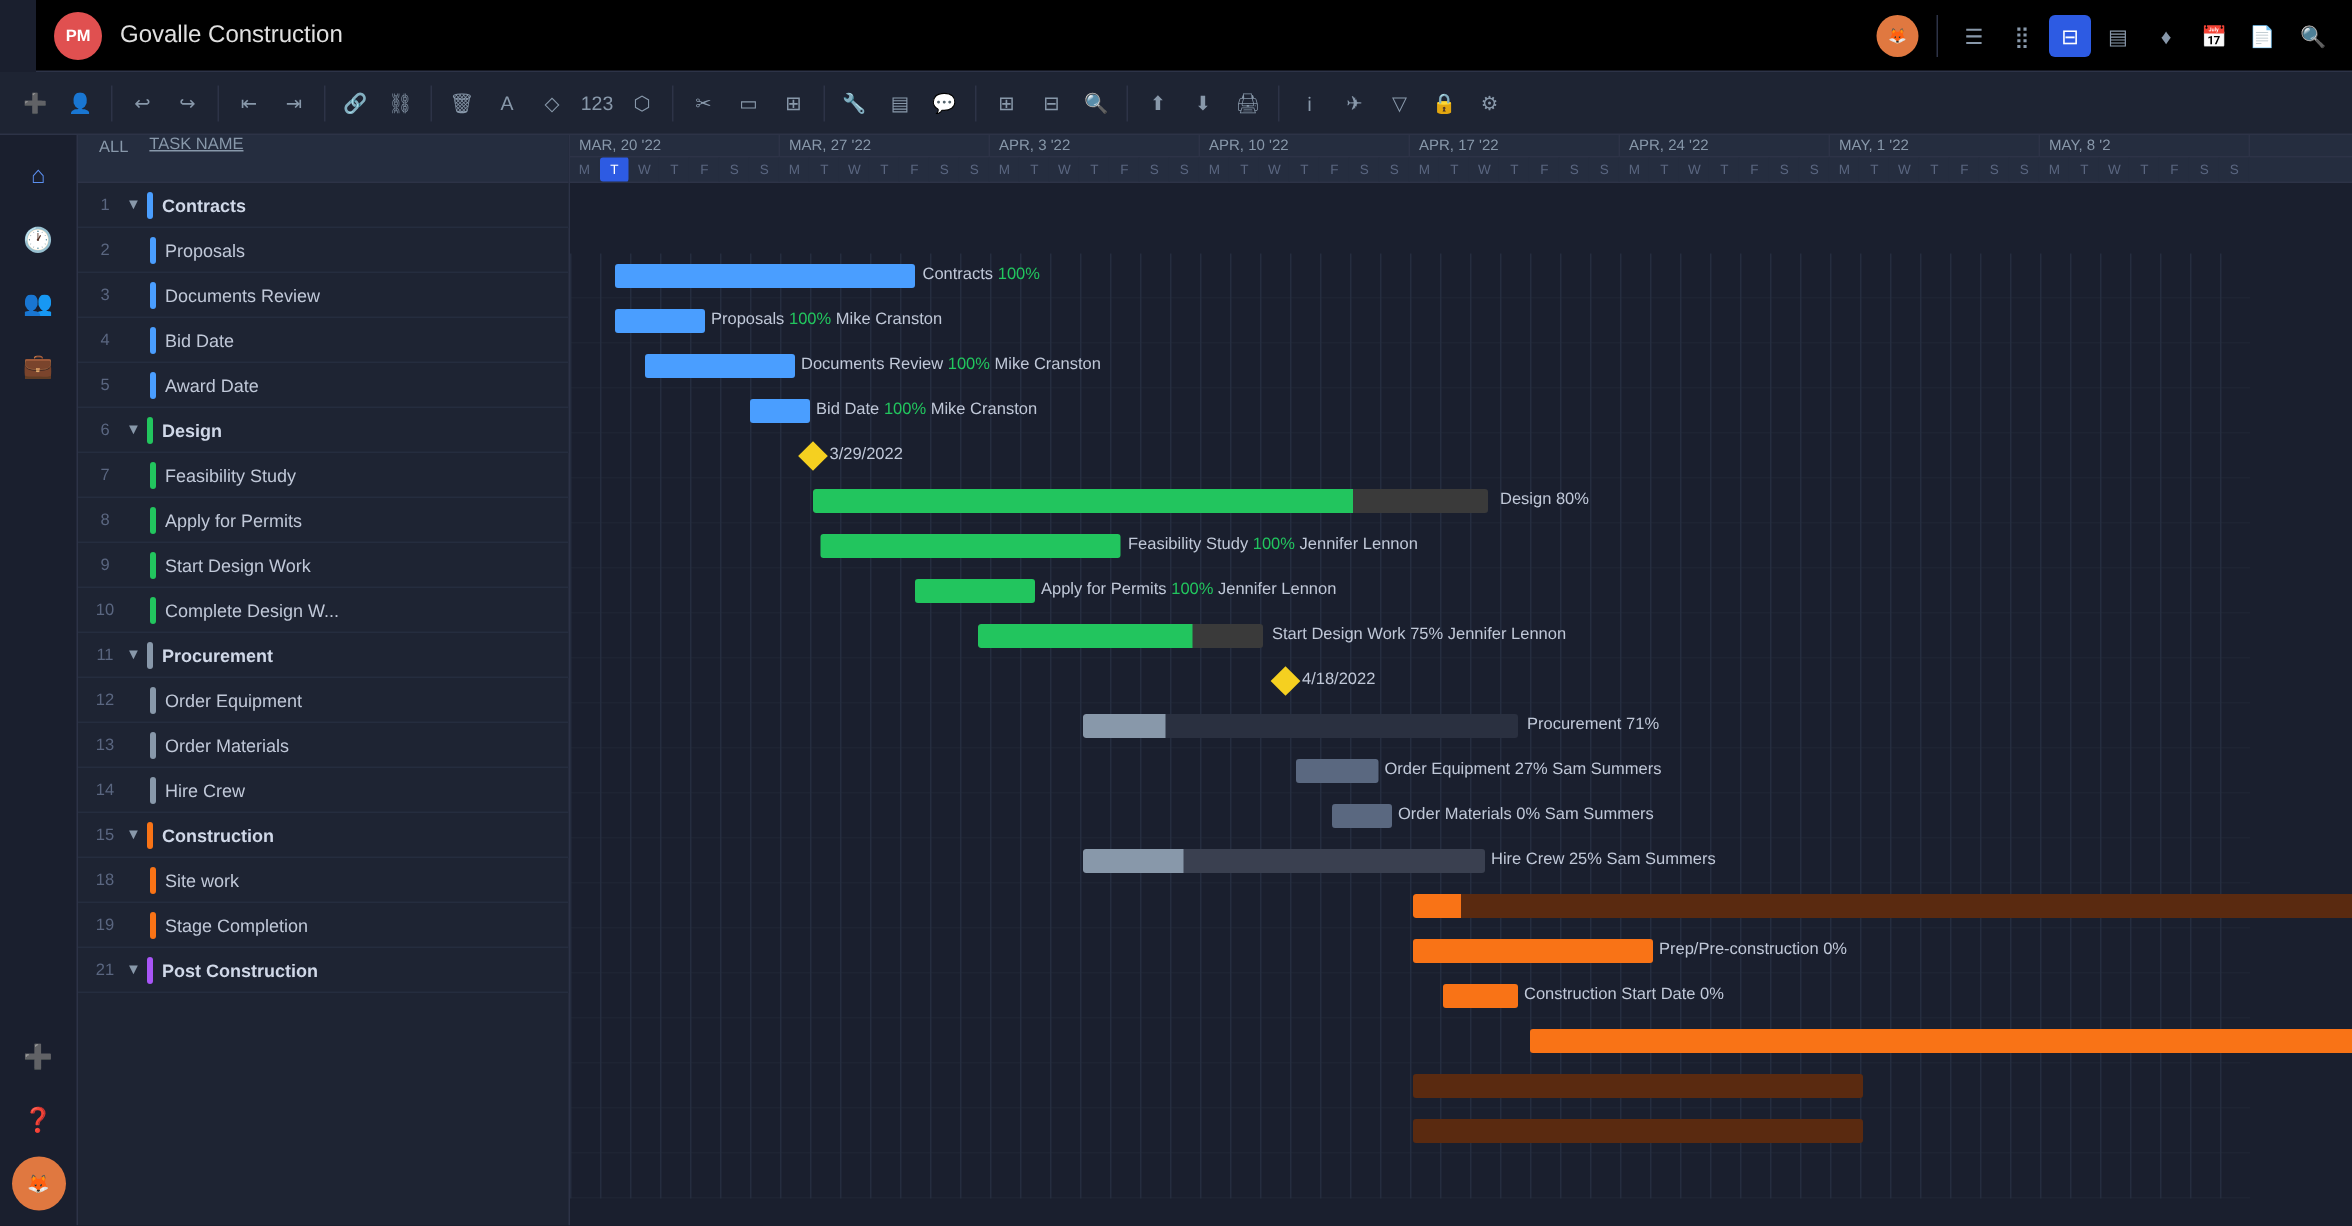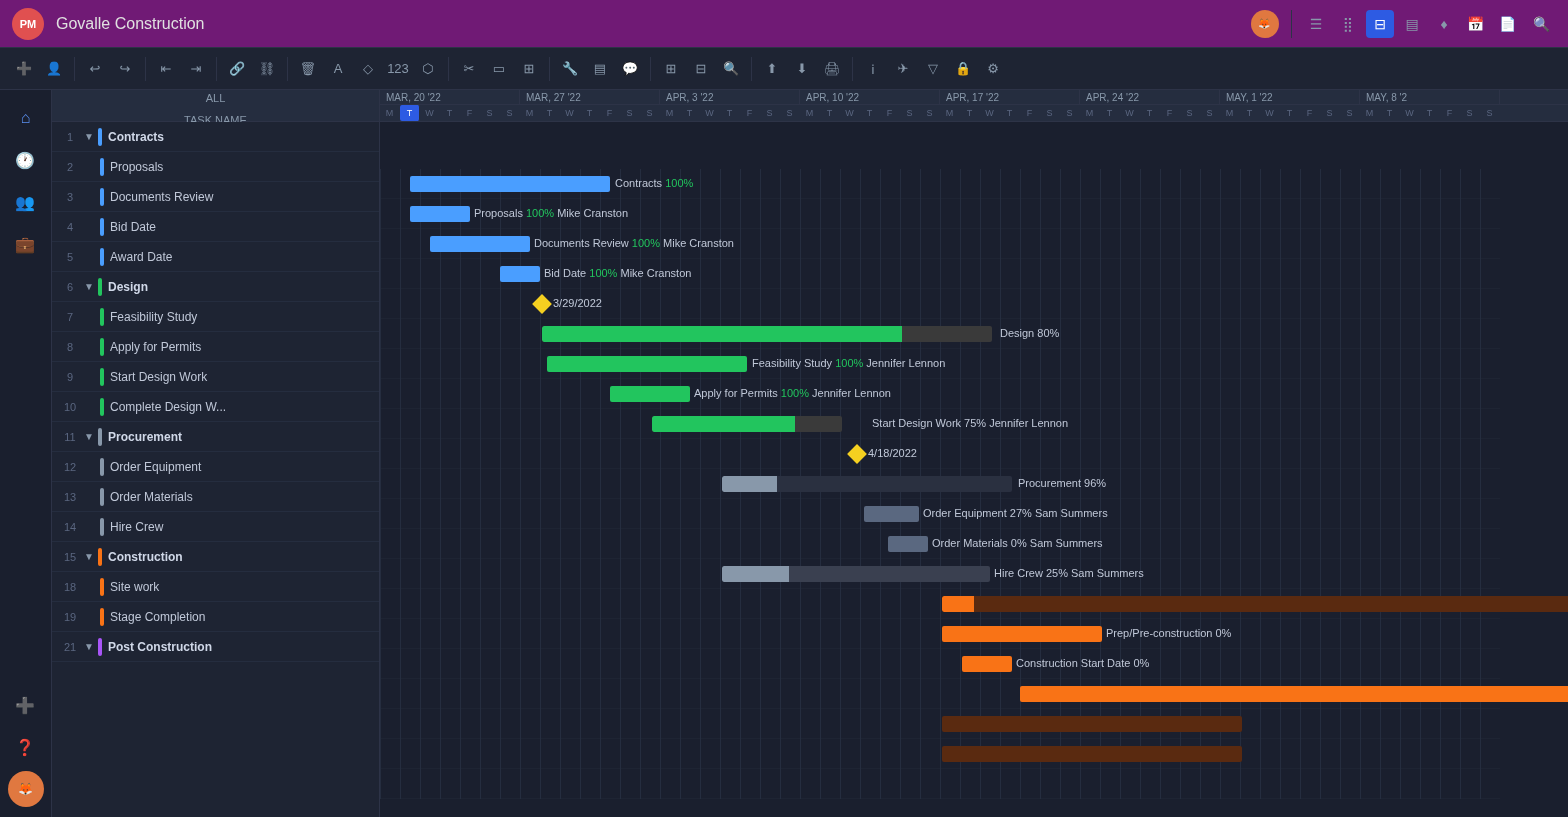--- a/index.html
+++ b/index.html
@@ -1,22 +1,23 @@
 <!DOCTYPE html>
 <html><head>
   <meta charset="utf-8">
   <style>
     * { box-sizing: border-box; margin: 0; padding: 0; }
     body { background: #1a1f2e; color: #ccc; font-family: 'Segoe UI', Arial, sans-serif; font-size: 12px; overflow: hidden; height: 817px; width: 1568px; }
 
     
     #top-bar {
       display: flex; align-items: center;
-      background: #701a75; height: 48px; padding: 12px 12px;
+      background: #000000; height: 48px; padding: 12px 12px;
       border-bottom: 1px solid #2d3347;
+      margin-left: 24px;
     }
     #app-icon {
       width: 32px; height: 32px; background: #e05050; border-radius: 50%;
       display: flex; align-items: center; justify-content: center;
       color: white; font-weight: bold; font-size: 11px; margin-right: 12px; flex-shrink: 0;
     }
     #project-title { color: #e0e0e0; font-size: 16px; font-weight: 400; flex: 1; }
     #user-avatar {
       width: 28px; height: 28px; background: #e07840; border-radius: 50%;
       display: flex; align-items: center; justify-content: center;
@@ -56,25 +57,25 @@
     }
     .side-icon.active { color: #5b8ff0; }
     #side-bottom { margin-top: auto; margin-bottom: 10px; display: flex; flex-direction: column; gap: 6px; align-items: center; }
 
     
     #task-panel {
       width: 328px; background: #1e2433; display: flex; flex-direction: column;
       border-right: 1px solid #2d3347; flex-shrink: 0;
     }
     #task-header {
-      display: flex; align-items: center; height: 32px; background: #252d3f;
-      border-bottom: 1px solid #2d3347; padding: 0 8px; gap: 8px; flex-shrink: 0; flex-direction: column;
+      display: flex; align-items: flex-start; height: 32px; background: #252d3f;
+      border-bottom: 1px solid #2d3347; padding: 0 8px; gap: 8px; flex-shrink: 0;
     }
     #task-header-all { color: #8898aa; font-size: 11px; padding: 2px 6px; border-radius: 3px; cursor: pointer; }
-    #task-header-name { color: #8898aa; font-size: 11px; flex: 1; }
+    #task-header-name { color: #8898aa; font-size: 11px; flex: 1; text-decoration: underline; }
     #task-rows { flex: 1; overflow-y: auto; overflow-x: hidden; }
     .task-row {
       display: flex; align-items: center; height: 30px; border-bottom: 1px solid #252d3f;
       padding: 0 4px; cursor: pointer;
     }
     .task-row.group-row { background: #1e2433; }
     .row-num { width: 28px; color: #5a6680; font-size: 11px; text-align: center; flex-shrink: 0; }
     .row-indent { flex-shrink: 0; }
     .row-expand { width: 14px; color: #8898aa; cursor: pointer; font-size: 10px; flex-shrink: 0; }
     .color-bar { width: 4px; height: 18px; border-radius: 2px; margin-right: 6px; flex-shrink: 0; }
@@ -493,27 +494,27 @@
             <div style="width: 80%; height: 100%; background: rgb(34, 197, 94); border-radius: 2px 0px 0px 2px;"></div>
           </div>
           <div class="gantt-bar-label" style="position: absolute; left: 620px; top: 158px; color: rgb(192, 200, 216); font-size: 11px; white-space: nowrap;">Design  80%</div>
           <div class="gantt-bar" style="position: absolute; left: 167px; top: 187px; width: 200px; height: 16px; background: rgb(34, 197, 94); border-radius: 2px; overflow: hidden;"></div>
           <div class="gantt-bar-label" style="position: absolute; left: 372px; top: 188px; color: rgb(192, 200, 216); font-size: 11px; white-space: nowrap;"><span style="color:#c0c8d8">Feasibility Study</span> <span style="color:#22c55e">100%</span>  Jennifer Lennon</div>
           <div class="gantt-bar" style="position: absolute; left: 230px; top: 217px; width: 80px; height: 16px; background: rgb(34, 197, 94); border-radius: 2px; overflow: hidden;"></div>
           <div class="gantt-bar-label" style="position: absolute; left: 314px; top: 218px; color: rgb(192, 200, 216); font-size: 11px; white-space: nowrap;"><span style="color:#c0c8d8">Apply for Permits</span> <span style="color:#22c55e">100%</span>  Jennifer Lennon</div>
           <div class="gantt-bar" style="position: absolute; left: 272px; top: 247px; width: 190px; height: 16px; background: rgb(58, 58, 58); border-radius: 2px; overflow: hidden;">
             <div style="width: 75%; height: 100%; background: rgb(34, 197, 94); border-radius: 2px 0px 0px 2px;"></div>
           </div>
-          <div class="gantt-bar-label" style="position: absolute; left: 492px; top: 248px; color: rgb(192, 200, 216); font-size: 11px; white-space: nowrap;">Start Design Work  75%  Jennifer Lennon</div>
+          <div class="gantt-bar-label" style="position: absolute; left: 468px; top: 248px; color: rgb(192, 200, 216); font-size: 11px; white-space: nowrap;">Start Design Work  75%  Jennifer Lennon</div>
           <div class="gantt-diamond" style="position: absolute; left: 470px; top: 278px; width: 14px; height: 14px; background: rgb(245, 208, 32); transform: rotate(45deg); z-index: 5;"></div>
           <div class="gantt-bar-label" style="position: absolute; left: 488px; top: 278px; color: rgb(192, 200, 216); font-size: 11px; white-space: nowrap;">4/18/2022</div>
           <div class="gantt-bar" style="position: absolute; left: 342px; top: 307px; width: 290px; height: 16px; background: rgb(42, 48, 64); border-radius: 2px; overflow: hidden;">
             <div style="width: 19%; height: 100%; background: rgb(136, 152, 170); border-radius: 2px 0px 0px 2px;"></div>
           </div>
-          <div class="gantt-bar-label" style="position: absolute; left: 638px; top: 308px; color: rgb(192, 200, 216); font-size: 11px; white-space: nowrap;">Procurement  96%</div>
+          <div class="gantt-bar-label" style="position: absolute; left: 638px; top: 308px; color: rgb(192, 200, 216); font-size: 11px; white-space: nowrap;">Procurement  71%</div>
           <div class="gantt-bar" style="position: absolute; left: 484px; top: 337px; width: 55px; height: 16px; background: rgb(90, 104, 128); border-radius: 2px; overflow: hidden;"></div>
           <div class="gantt-bar-label" style="position: absolute; left: 543px; top: 338px; color: rgb(192, 200, 216); font-size: 11px; white-space: nowrap;">Order Equipment  27%  Sam Summers</div>
           <div class="gantt-bar" style="position: absolute; left: 508px; top: 367px; width: 40px; height: 16px; background: rgb(90, 104, 128); border-radius: 2px; overflow: hidden;"></div>
           <div class="gantt-bar-label" style="position: absolute; left: 552px; top: 368px; color: rgb(192, 200, 216); font-size: 11px; white-space: nowrap;">Order Materials  0%  Sam Summers</div>
           <div class="gantt-bar" style="position: absolute; left: 342px; top: 397px; width: 268px; height: 16px; background: rgb(58, 64, 80); border-radius: 2px; overflow: hidden;">
             <div style="width: 25%; height: 100%; background: rgb(136, 152, 170); border-radius: 2px 0px 0px 2px;"></div>
           </div>
           <div class="gantt-bar-label" style="position: absolute; left: 614px; top: 398px; color: rgb(192, 200, 216); font-size: 11px; white-space: nowrap;">Hire Crew  25%  Sam Summers</div>
           <div class="gantt-bar" style="position: absolute; left: 562px; top: 427px; width: 640px; height: 16px; background: rgb(90, 42, 16); border-radius: 2px; overflow: hidden;">
             <div style="width: 5%; height: 100%; background: rgb(249, 115, 22); border-radius: 2px 0px 0px 2px;"></div>

